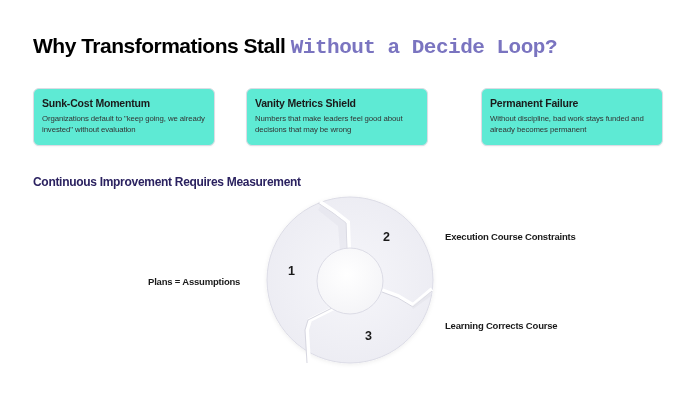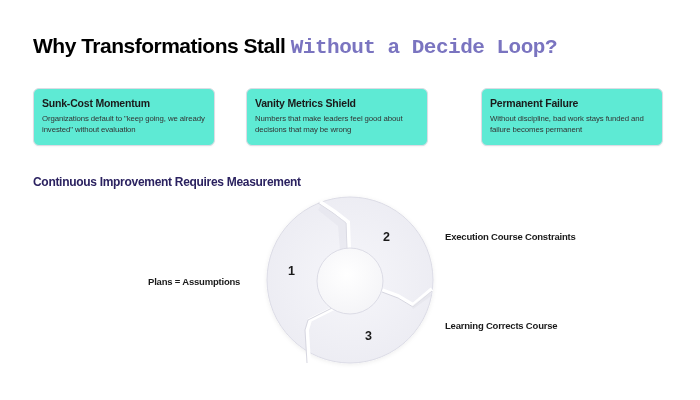--- a/index.html
+++ b/index.html
@@ -52,21 +52,21 @@
   <div class="card" style="left:0px;">
     <div class="card-title">Sunk-Cost Momentum</div>
     <div class="card-desc">Organizations default to "keep going, we already invested" without evaluation</div>
   </div>
   <div class="card" style="left:213px;">
     <div class="card-title">Vanity Metrics Shield</div>
     <div class="card-desc">Numbers that make leaders feel good about decisions that may be wrong</div>
   </div>
   <div class="card" style="left:404px;margin-left:44px;">
     <div class="card-title">Permanent Failure</div>
-    <div class="card-desc">Without discipline, bad work stays funded and failure becomes permanent</div>
+    <div class="card-desc">Without discipline, bad work stays funded and already becomes permanent</div>
   </div>
 </div>
 
 <div class="subtitle">Continuous Improvement Requires Measurement</div>
 
 <div class="cycle">
   <svg width="700" height="400" viewBox="0 0 700 400">
     <defs>
       <radialGradient id="segGrad" cx="50%" cy="50%" r="60%">
         <stop offset="0%" stop-color="#f6f6fa"></stop>

